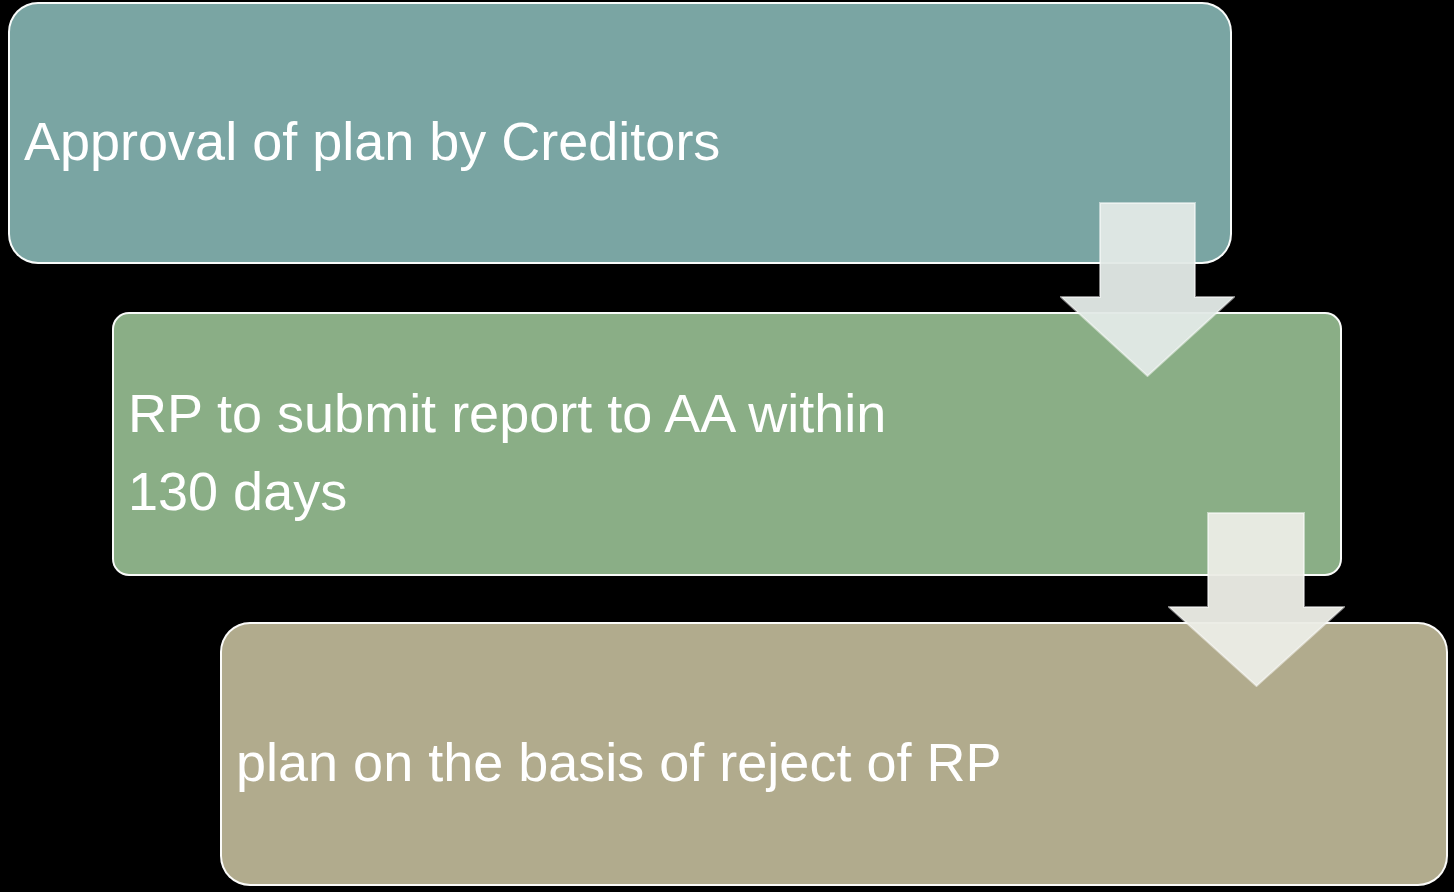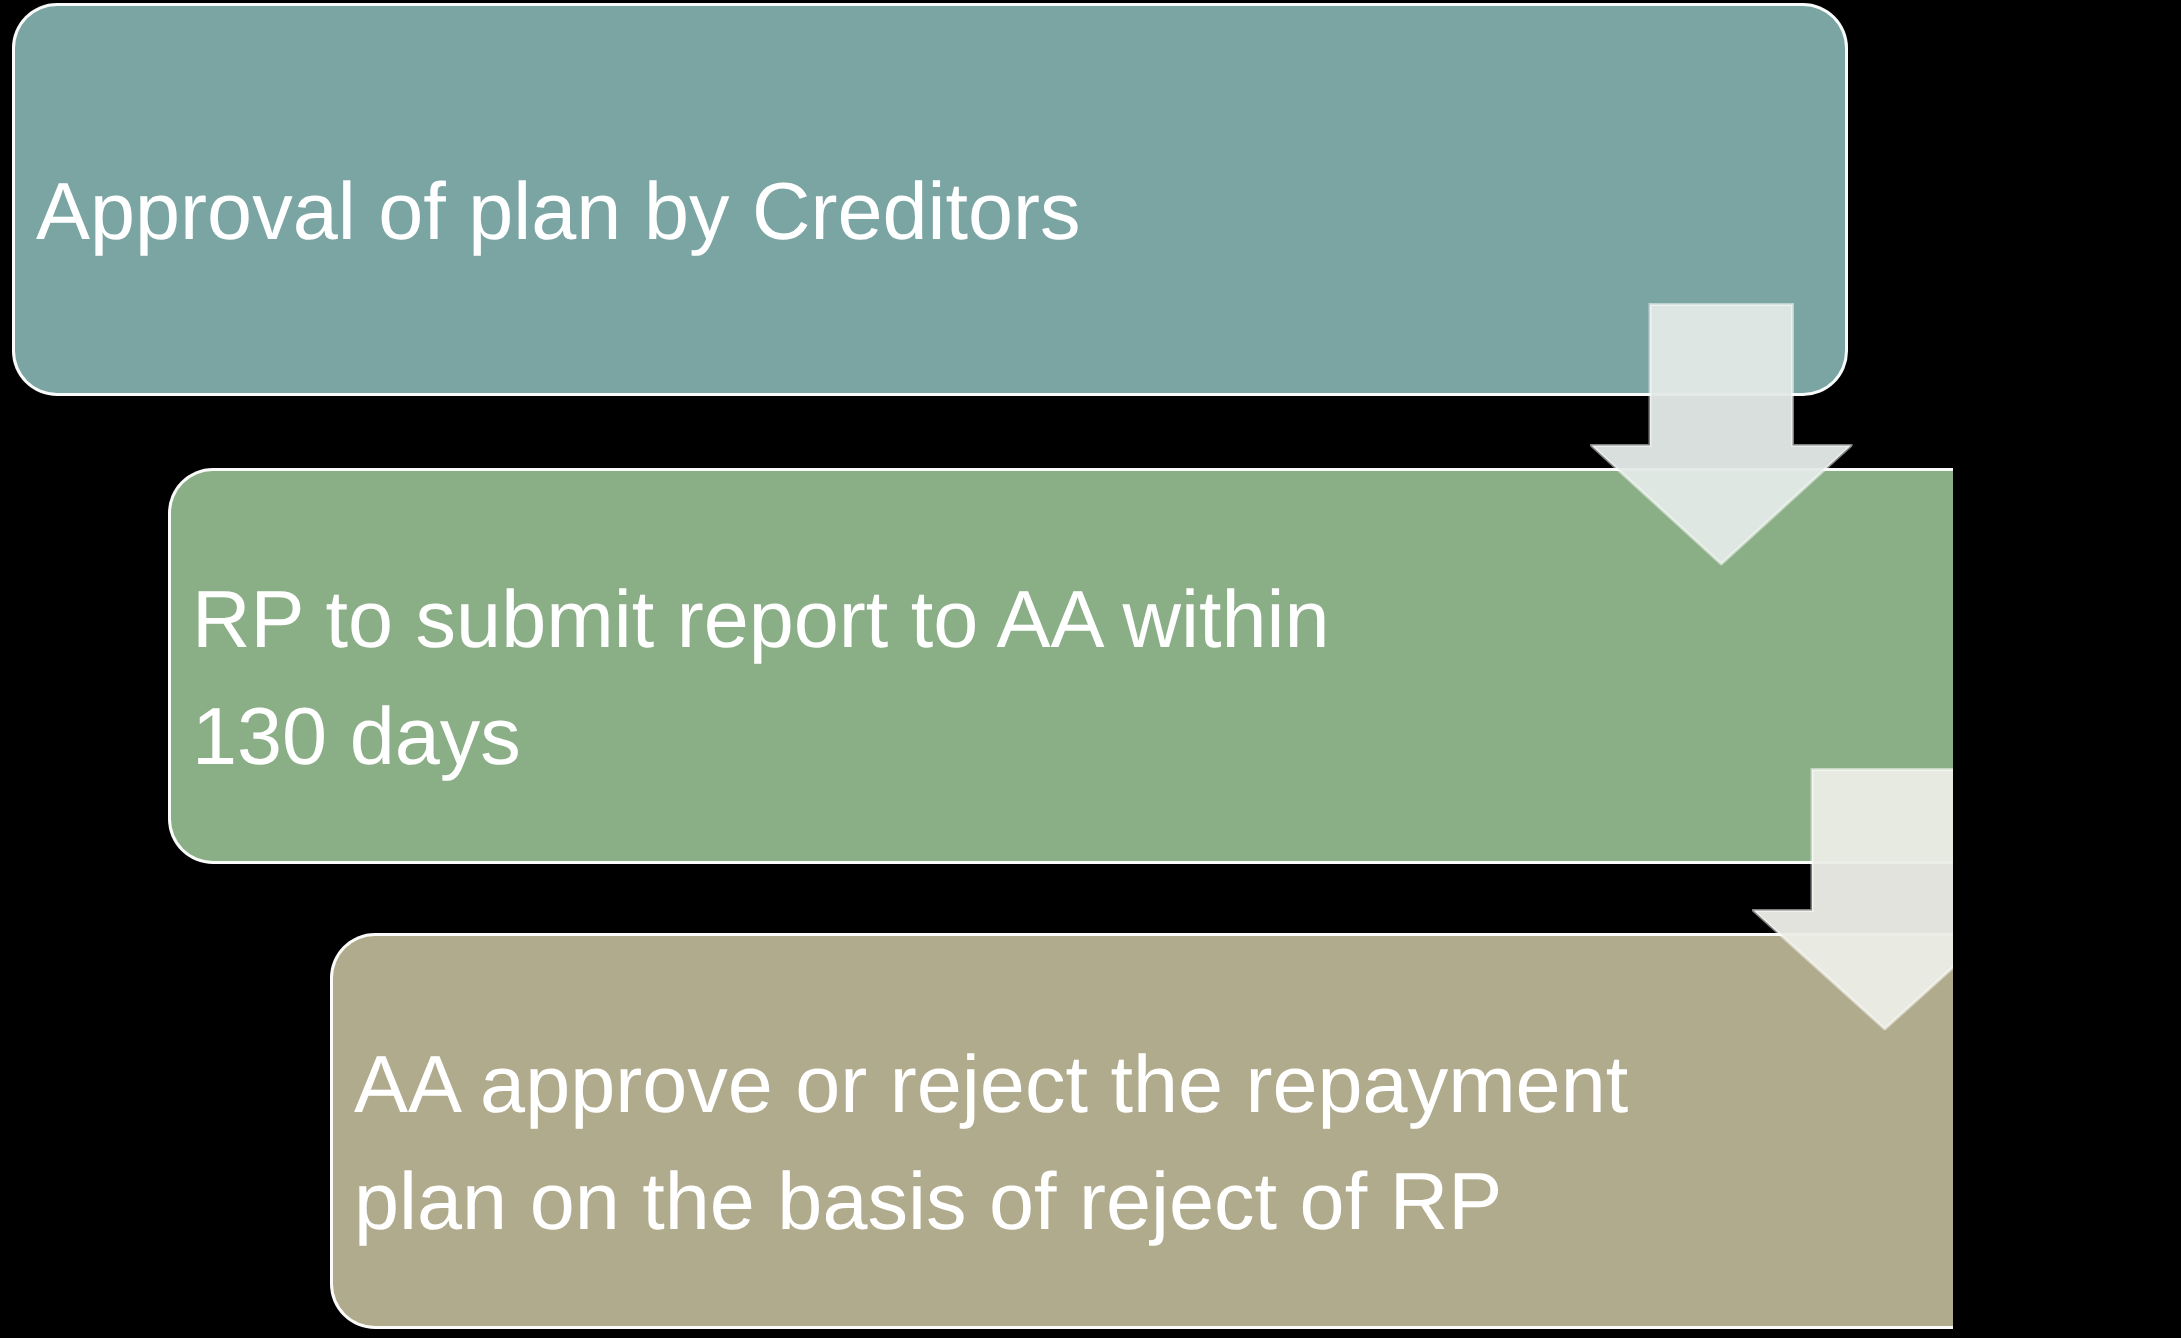--- a/index.html
+++ b/index.html
@@ -2,21 +2,21 @@
 <html><head>
 <meta charset="utf-8">
 <style>
   html, body {
     margin: 0;
     padding: 0;
     background: #000;
   }
   .canvas {
     position: relative;
-    width: 1302px;
+    width: 1454px;
     height: 892px;
     background: #000;
     overflow: hidden;
     font-family: "Liberation Sans", sans-serif;
   }
   .flow-box {
     position: absolute;
     box-sizing: border-box;
     border: 2px solid rgba(255,255,255,0.95);
     border-radius: 30px;
@@ -27,21 +27,21 @@
     color: #ffffff;
   }
   .flow-box .line {
     font-size: 54px;
     line-height: 78px;
     white-space: nowrap;
     font-weight: 400;
     letter-spacing: 0px;
   }
   .box-1 { left: 8px;   top: 2px;   width: 1224px; height: 262px; }
-  .box-2 { left: 112px; top: 312px; width: 1230px; height: 264px; }
+  .box-2 { left: 112px; top: 312px; width: 1230px; height: 264px; border-radius: 17px; }
   .box-3 { left: 220px; top: 622px; width: 1228px; height: 264px; }
   .arrow-svg {
     position: absolute;
     display: block;
   }
   .arrow-1 { left: 1060px; top: 202px; }
   .arrow-2 { left: 1168px; top: 512px; }
 </style>
 </head>
 <body>
@@ -51,21 +51,20 @@
   <div class="flow-box box-1" style="background-color: rgb(122, 165, 163);">
     <div class="line">Approval of plan by Creditors</div>
   </div>
 
   <div class="flow-box box-2" style="background-color: rgb(138, 174, 134);">
     <div class="line">RP to submit report to AA within</div>
     <div class="line">130 days</div>
   </div>
 
   <div class="flow-box box-3" style="background-color: rgb(177, 171, 141);">
-    <div class="line">AA approve or reject the repayment</div>
     <div class="line">plan on the basis of reject of RP</div>
   </div>
 
   <svg class="arrow-svg arrow-1" width="175" height="175" viewBox="0 0 175 175">
     <polygon points="40,1 135,1 135,95 174,95 87.5,174 1,95 40,95" stroke-width="2" stroke-linejoin="miter" fill="rgba(226,233,230,0.955)" stroke="rgba(255,255,255,0.5)"></polygon>
   </svg>
 
   <svg class="arrow-svg arrow-2" width="177" height="175" viewBox="0 0 177 175">
     <polygon points="40,1 136,1 136,95 176,95 88.5,174 1,95 40,95" stroke-width="2" stroke-linejoin="miter" fill="rgba(235,236,229,0.96)" stroke="rgba(255,255,255,0.5)"></polygon>
   </svg>

